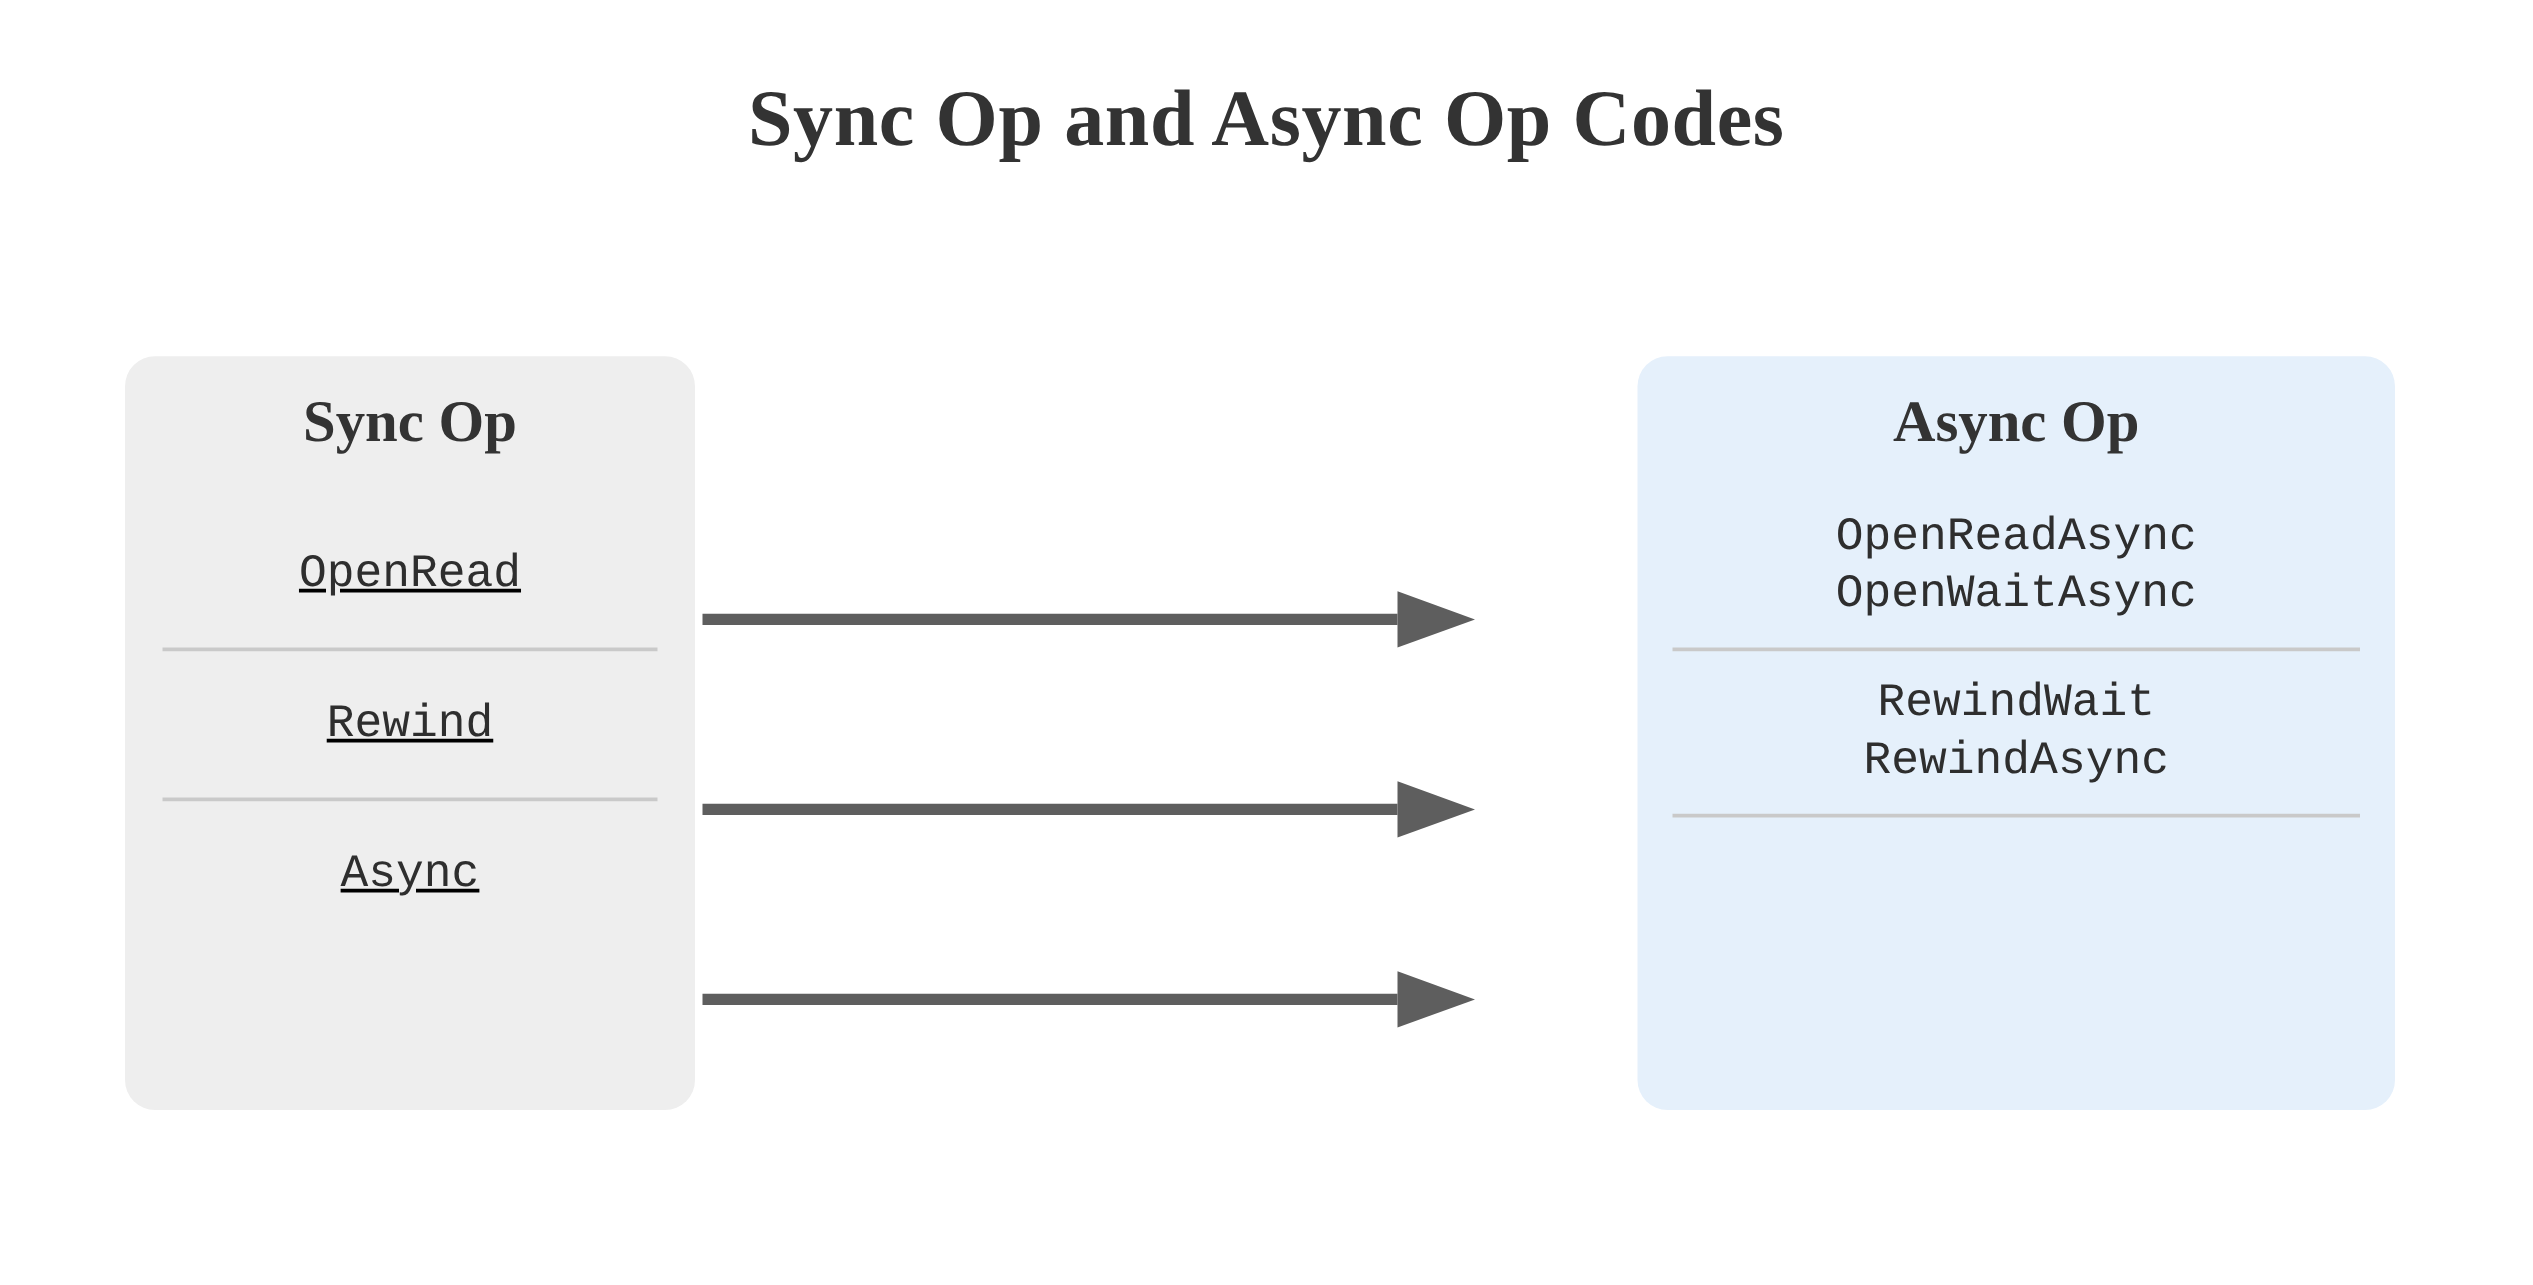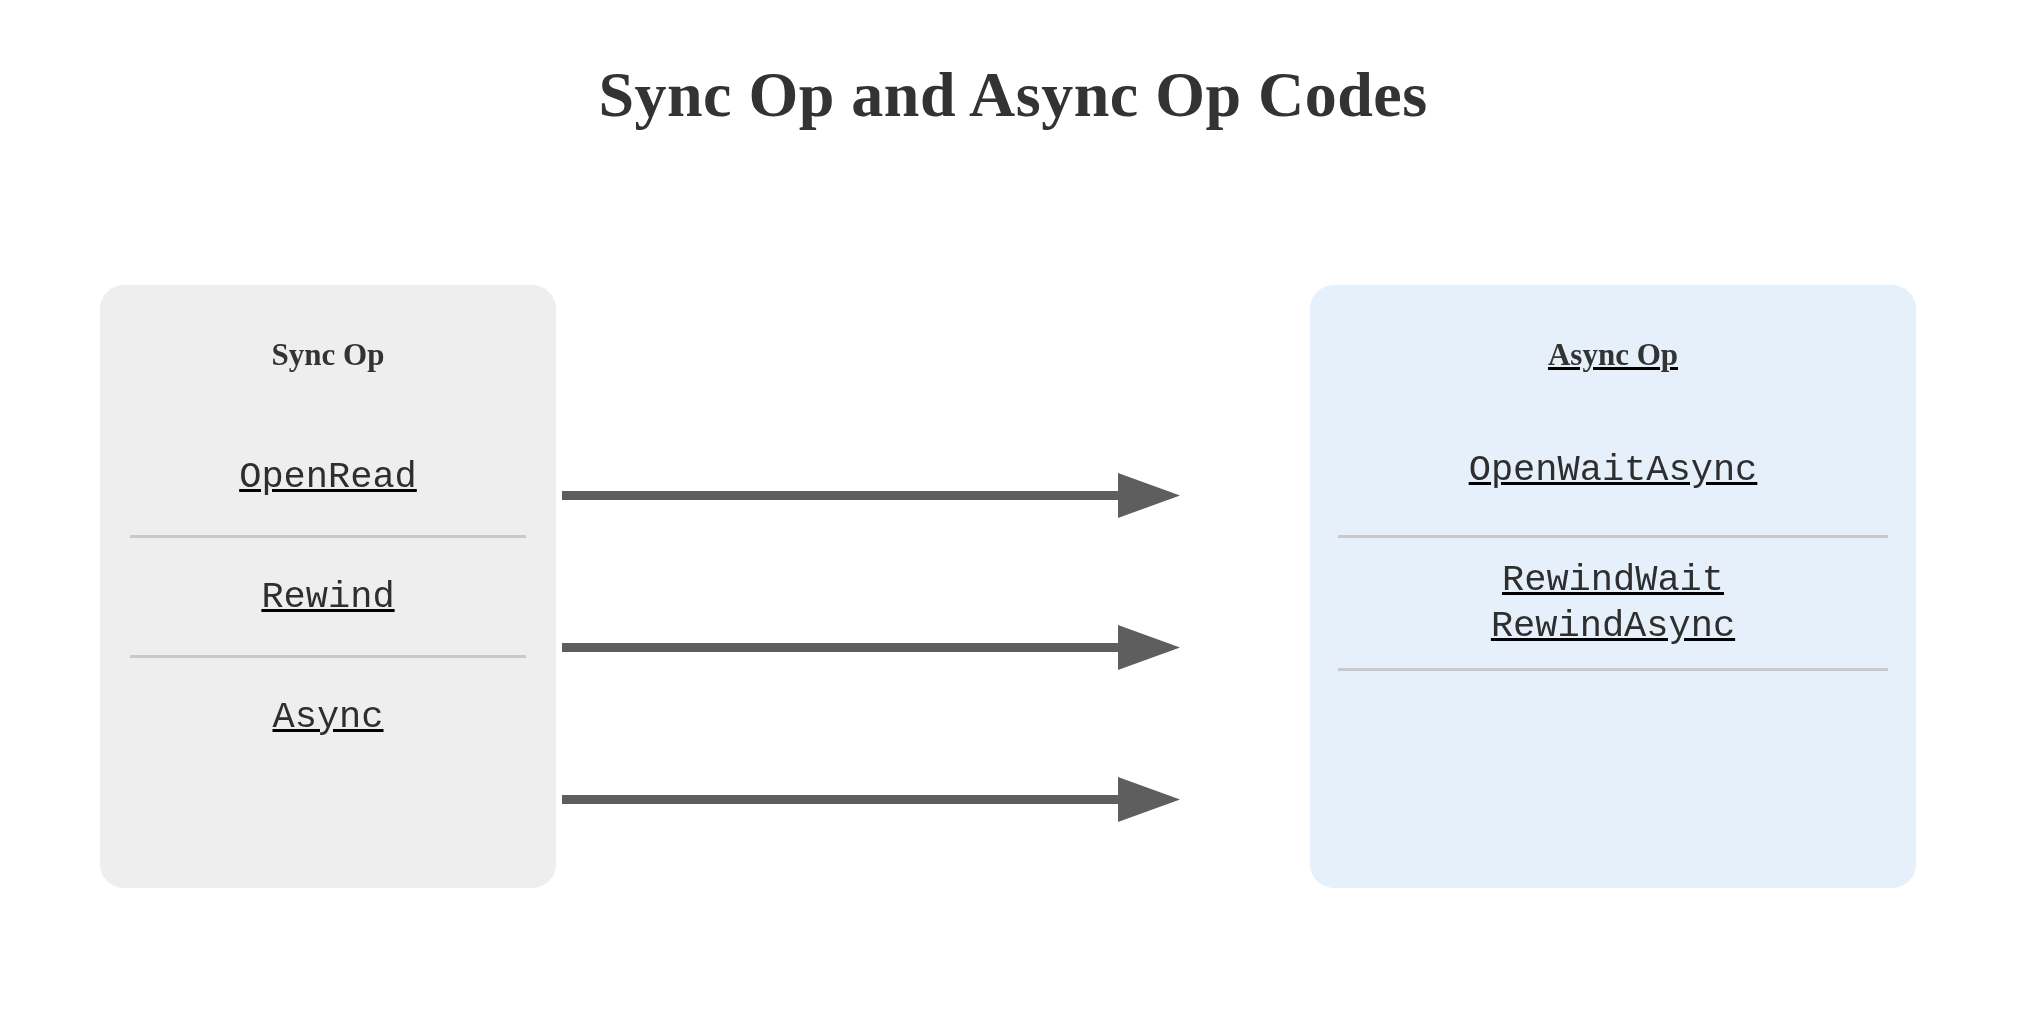--- a/index.html
+++ b/index.html
@@ -54,32 +54,31 @@
     height: 603px;
     background: #eeeeee;
   }
 
   .panel-async {
     left: 1310px;
     top: 285px;
     width: 606px;
     height: 603px;
     background: #e5f0fb;
-    text-decoration: underline;
   }
 
   .panel-header {
     font-family: "Liberation Serif", serif;
     font-weight: bold;
-    font-size: 31px;
+    font-size: 47px;
     line-height: 48px;
     color: #333333;
     text-align: center;
-    padding-top: 46px;
     white-space: nowrap;
+    margin-top: 29px;
   }
 
   .panel-body {
     flex: 1 1 auto;
     display: flex;
     flex-direction: column;
     justify-content: flex-start;
     padding: 0 26px;
   }
 
@@ -154,20 +153,21 @@
       </div>
 
     </div>
   </div>
 
   <div class="panel panel-async">
     <div class="panel-header">Async Op</div>
     <div class="panel-body">
 
       <div class="op-group">
+        <div class="op-name">OpenReadAsync</div>
         <div class="op-name">OpenWaitAsync</div>
       </div>
 
       <div class="divider"></div>
 
       <div class="op-group">
         <div class="op-name">RewindWait</div>
         <div class="op-name">RewindAsync</div>
       </div>
 

